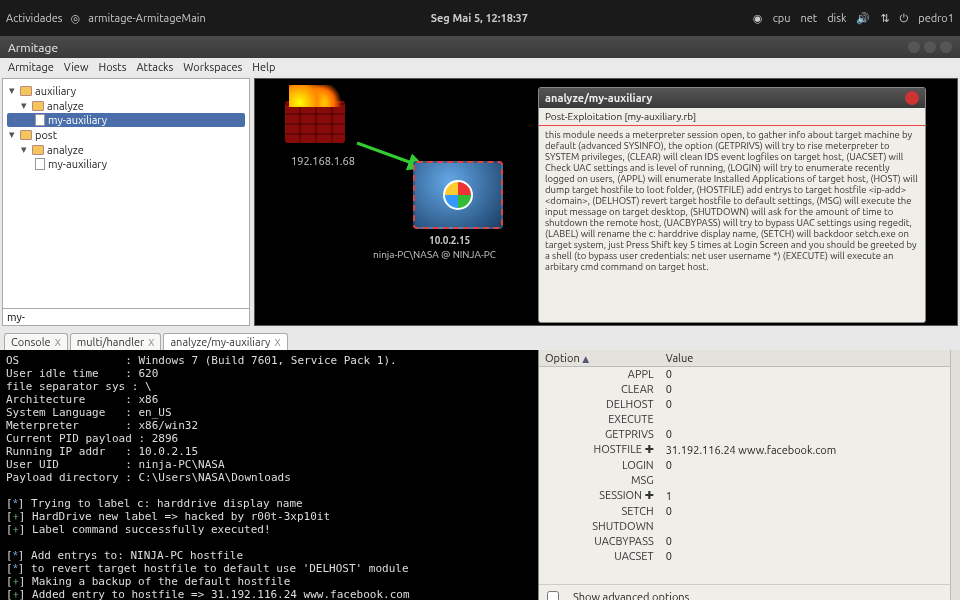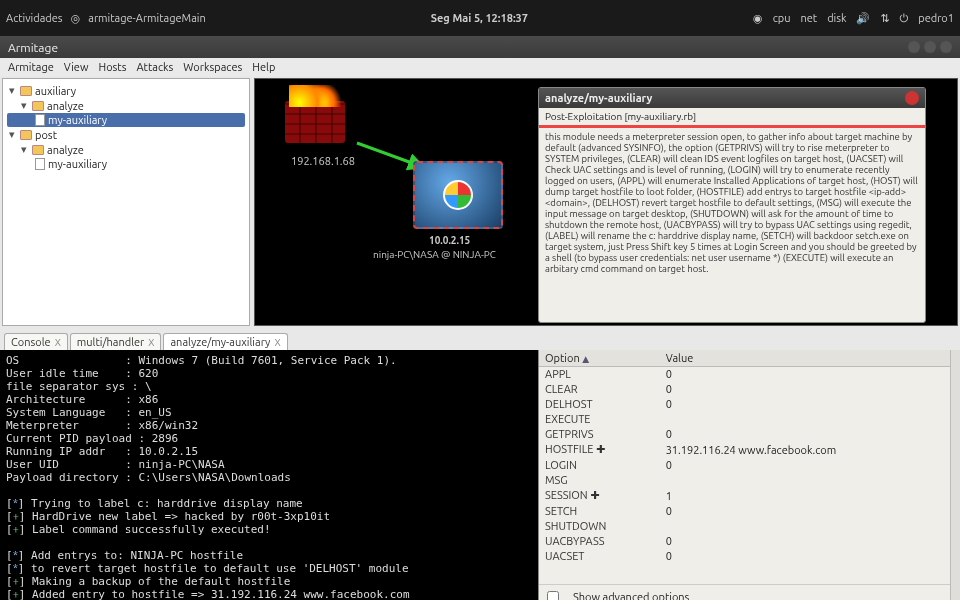--- a/index.html
+++ b/index.html
@@ -37,41 +37,41 @@
 .arrow { position: absolute; left: 98px; top: 58px; width: 80px; height: 40px; }
 .arrow svg { width: 100%; height: 100%; }
 .targetbox { position: absolute; left: 158px; top: 82px; width: 90px; height: 68px; border: 2px dashed #d44; background: radial-gradient(circle at 40% 30%, #64a8e8, #1a3f66); border-radius: 4px; display: flex; align-items: center; justify-content: center; }
 .winlogo { width: 30px; height: 30px; border-radius: 50%; background: conic-gradient(#e33 0 25%, #3b3 0 50%, #39f 0 75%, #fc3 0 100%); border: 2px solid #fff; }
 .canvas .lbl2 { position: absolute; left: 174px; top: 156px; font-size: 10px; color: #ccc; font-weight: bold; }
 .canvas .lbl3 { position: absolute; left: 118px; top: 170px; font-size: 10px; color: #ccc; }
 
 .dialog { position: absolute; left: 283px; top: 8px; width: 388px; height: 236px; background: #f0eee9; border: 1px solid #888; border-radius: 3px; box-shadow: 0 2px 6px rgba(0,0,0,.5); display: flex; flex-direction: column; color: #222; }
 .dialog .dtitle { height: 20px; background: linear-gradient(#555,#3a3a3a); color: #eee; display: flex; align-items: center; padding: 0 6px; font-size: 11px; font-weight: bold; }
 .dialog .dtitle .close { margin-left: auto; width: 14px; height: 14px; border-radius: 7px; background: #c33; }
-.dialog .dsub { padding: 3px 6px; font-size: 10px; border-bottom: 3px solid #ef4444; }
+.dialog .dsub { padding: 3px 6px; font-size: 10px; border-bottom: 1px solid #ef4444; }
 .dialog .ddesc { padding: 3px 6px; font-size: 9.5px; line-height: 11px; color: #333; overflow: hidden; flex: 0 0 auto; }
 
 .midrow { display: flex; height: 22px; background: #e8e8e8; }
 .tabs { display: flex; align-items: flex-end; gap: 2px; padding: 0 4px; }
 .tab { background: #f7f7f3; border: 1px solid #aaa; border-bottom: none; border-radius: 3px 3px 0 0; padding: 2px 6px; color: #333; font-size: 11px; display: flex; align-items: center; gap: 4px; }
 .tab.active { background: #fff; }
 .tab .x { color: #888; font-size: 10px; }
 
 .bottom { display: flex; height: 288px; }
 .console { flex: 1; background: #000; color: #ddd; font-family: "DejaVu Sans Mono", monospace; font-size: 11px; padding: 4px 6px; overflow: hidden; white-space: pre; line-height: 13px; position: relative; }
 .console .g { color: #6fbf6f; }
 .console .b { color: #7fb8ff; }
 
 .rightpanel { width: 422px; background: #f0eee9; color: #222; display: flex; flex-direction: column; border-left: 1px solid #888; position: relative; }
 .opttable { flex: 1; overflow: auto; }
 .opttable table { width: 100%; border-collapse: collapse; font-size: 11px; }
 .opttable th { background: #e4e2dc; text-align: left; padding: 2px 6px; border-bottom: 1px solid #bbb; font-weight: normal; }
 .opttable th .sort { color: #557; font-size: 9px; }
 .opttable td { padding: 1px 6px; border-bottom: 1px solid #eee; }
-.req { color: #333; }
+.req { color: #333; text-align: right; }
 .advrow { padding: 6px 8px; display: flex; align-items: center; gap: 14px; font-size: 11px; border-top: 1px solid #ccc; }
 .advrow input[type=checkbox] { width: 12px; height: 12px; }
 .launchrow { padding: 4px; text-align: center; border-top: 1px solid #ccc; }
 .launchrow button { padding: 3px 16px; font-size: 11px; background: linear-gradient(#fafafa,#ddd); border: 1px solid #999; border-radius: 3px; }
 
 .scrollhint { position: absolute; right: 0; top: 0; width: 10px; height: 100%; background: #e0ded8; border-left: 1px solid #bbb; }
 </style>
 </head>
 <body>
 
@@ -137,20 +137,23 @@
         </div>
       <div class="node i1">
           <span class="tw">▾</span>
           <span class="folder"></span>
           <span>analyze</span>
         </div>
       <div class="node i2">
           <span class="file"></span>
           <span>my-auxiliary</span>
         </div>
+    </div>
+    <div class="filterbox">
+      <input value="my-" style="">
     </div>
   </div>
 
   <div class="canvas">
     <div class="firewall">
       <div class="flame"></div>
       <div class="brick"></div>
     </div>
     <div class="hostlbl" style="left:36px; top:76px;">192.168.1.68</div>
     <div class="arrow">

